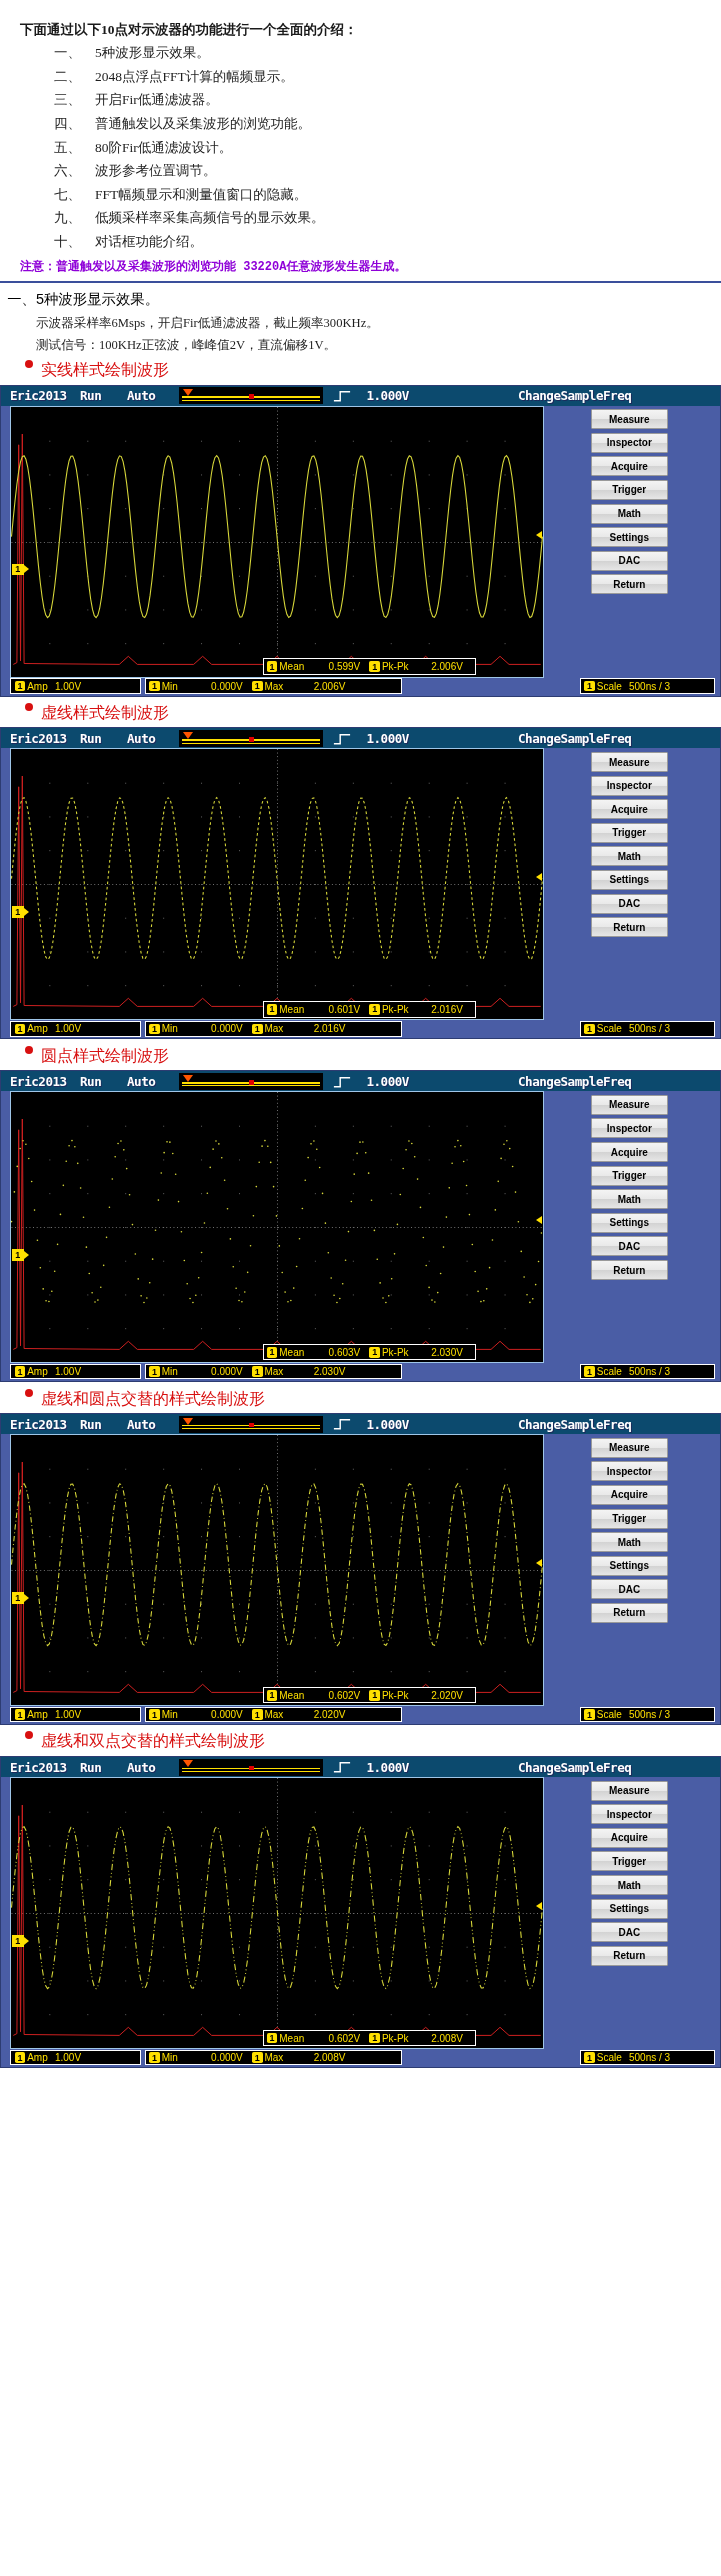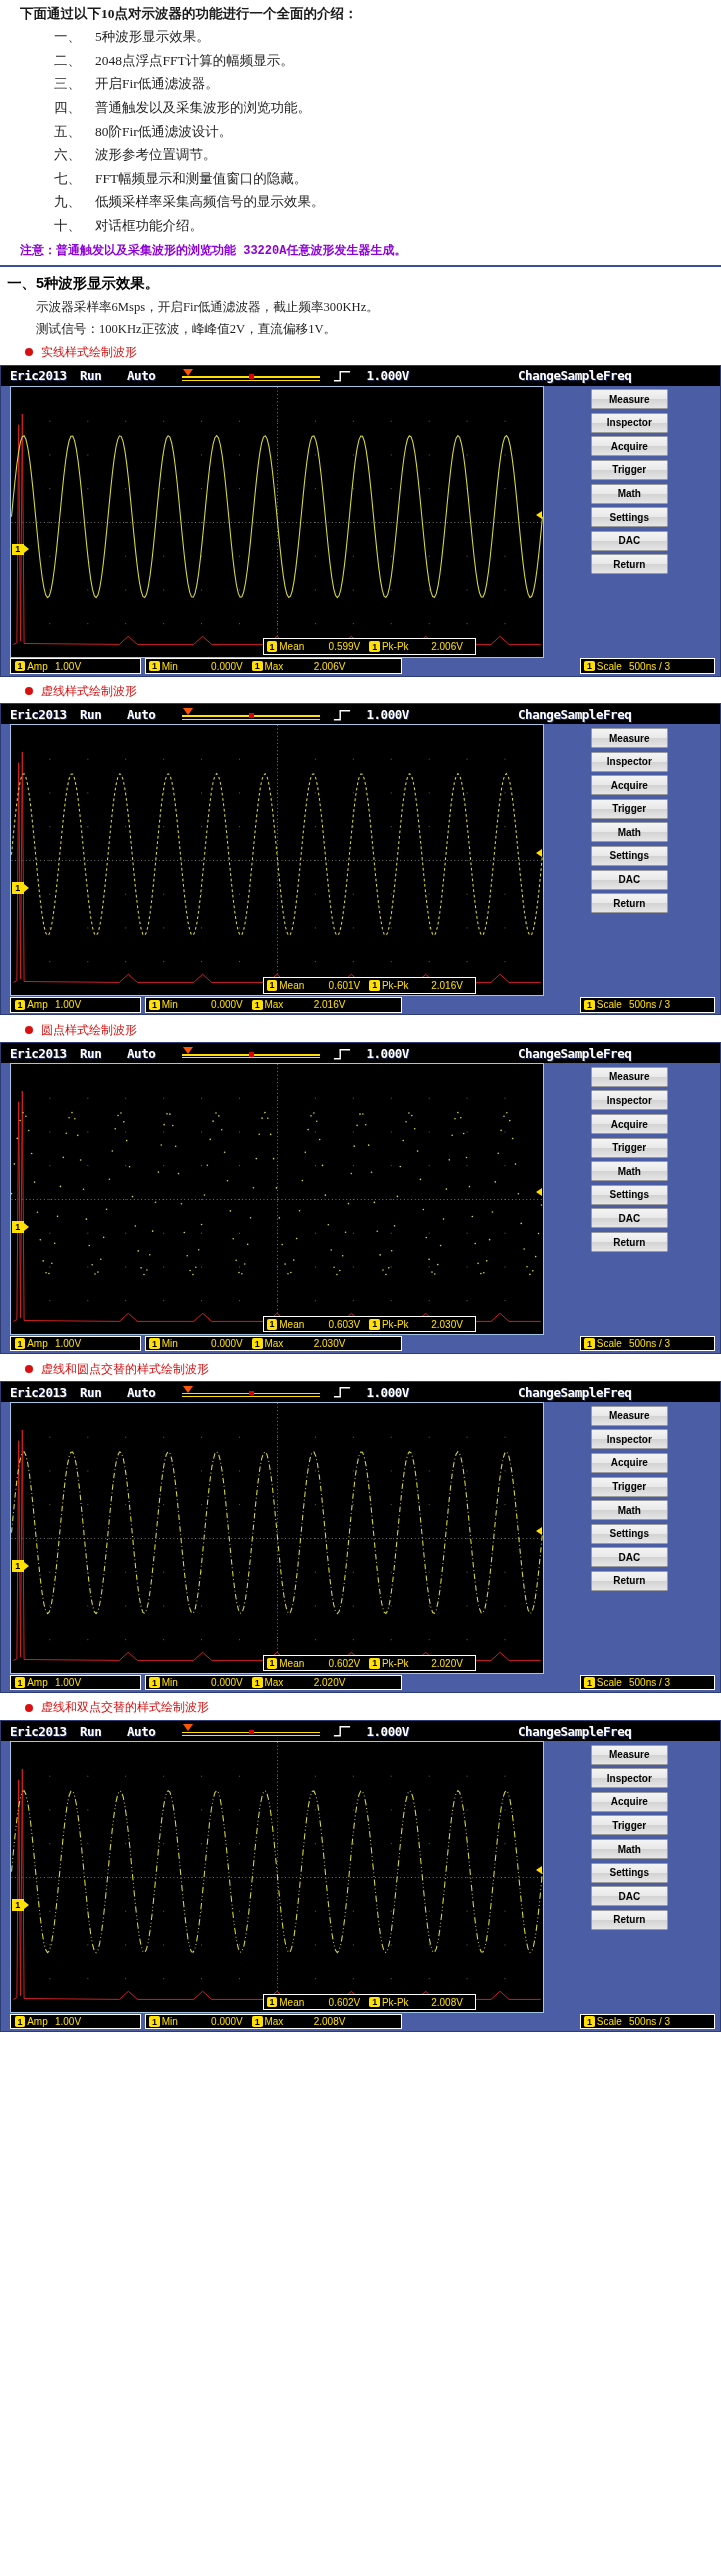--- a/index.html
+++ b/index.html
@@ -6,21 +6,21 @@
   * { box-sizing: border-box; }
   html, body {
     margin: 0; padding: 0;
     width: 721px;
     background: #ffffff;
     font-family: "Liberation Serif", "DejaVu Serif", serif;
   }
   body { width: 721px; }
 
   
-  .doc { padding: 3px 0 0 0; width: 642px; }
+  .doc { padding: 19px 0 0 0; width: 642px; }
 
   .doc-lead {
     font-family: "Liberation Serif", serif;
     font-weight: bold;
     font-size: 13.5px;
     color: #1a1a1a;
     margin: 1.8px 0 5.4px 20px;
     letter-spacing: 0px;
   }
 
@@ -46,61 +46,60 @@
 
   .rule {
     height: 1.8px;
     background: #3a4f9b;
     margin: 1.8px 0 7.2px 0;
     width: 721px;
   }
 
   .sec-title {
     font-family: "Liberation Sans", sans-serif;
-    font-weight: bold;
+    font-weight: normal;
     font-size: 14.4px;
     color: #000;
     margin: 3.6px 0 6.3px 7.2px;
   }
   .sec-body {
     font-family: "Liberation Serif", serif;
     font-size: 12.6px;
     color: #1f1f1f;
     margin: 0 0 4.5px 36px;
     white-space: nowrap;
   }
 
   .bullet-line {
     font-family: "Liberation Sans", sans-serif;
-    font-size: 12px;
+    font-size: 16px;
     color: #d81010;
     margin: 6.3px 0 3.6px 25px;
     display: flex;
-    align-items: center;
     gap: 8px;
   }
   .bullet-dot {
     width: 8px; height: 8px; border-radius: 50%;
     background: #d81010; display: inline-block; flex: 0 0 auto;
   }
 
   
   .scope {
     width: 721px;
     background: #4a5da5;
     position: relative;
     border: 0.9px solid #2d3c72;
     margin-bottom: 1.8px;
   }
 
   .scope-titlebar {
     height: 20px;
     display: flex;
     align-items: center;
-    background: #000000;
+    background: #0c4a6e;
     padding: 0 0 0 9px;
     gap: 0;
   }
   .tb-text {
     font-family: "DejaVu Sans Mono", monospace;
     font-size: 12.6px;
     font-weight: bold;
     color: #ffffff;
     letter-spacing: -0.5px;
     text-shadow: 0.9px 0.9px 0 #1d2a5c;

